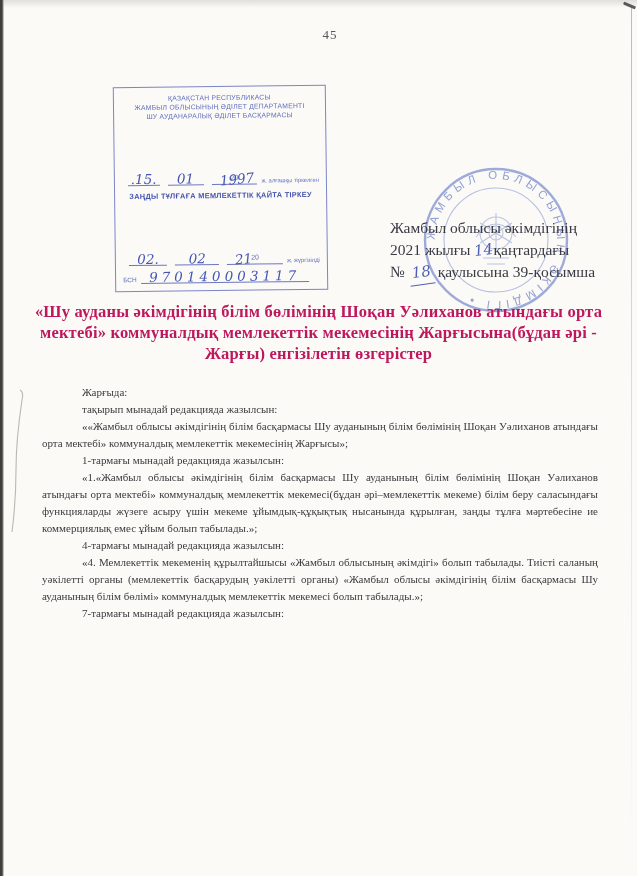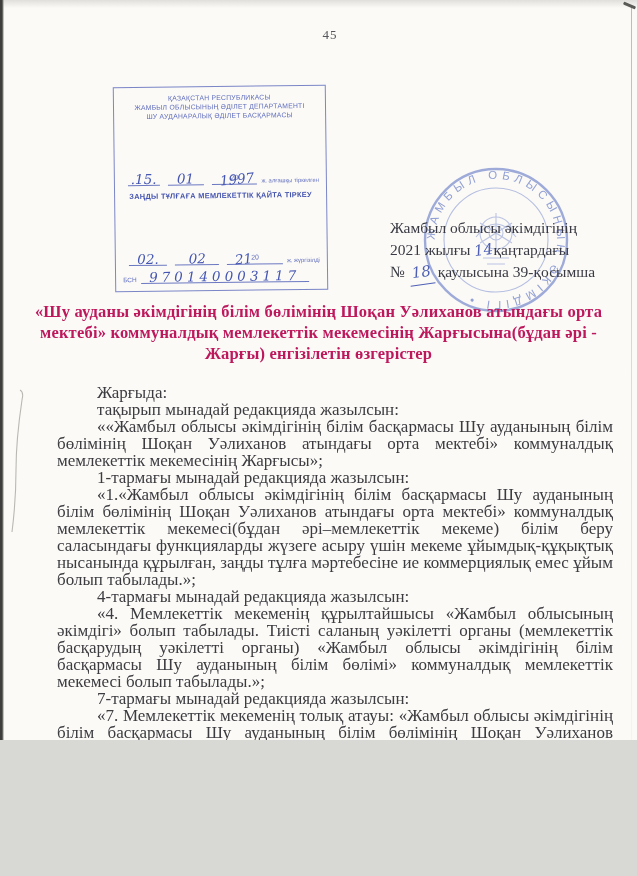--- a/index.html
+++ b/index.html
@@ -1,17 +1,17 @@
 <!DOCTYPE html>
 <html><head>
 <meta charset="utf-8">
 <style>
   html,body{margin:0;padding:0;background:#d8d8d4;}
   .scan-page{
-    position:relative;width:637px;height:740px;overflow:hidden;
+    position:relative;width:637px;height:876px;overflow:hidden;
     background:#fbfaf7;
     font-family:"Liberation Serif", serif;
   }
   
   .edge-left{position:absolute;left:0;top:0;width:4px;height:100%;
     background:linear-gradient(90deg,#3e3e3c 0,#3e3e3c 2px,#8a8a86 3px,transparent 4px);}
   .edge-top{position:absolute;left:0;top:0;width:100%;height:8px;
     background:linear-gradient(180deg,rgba(160,160,152,.30),transparent);}
   .edge-right{position:absolute;right:5px;top:6px;height:840px;width:1px;
     background:linear-gradient(180deg,rgba(110,110,104,.45),rgba(140,140,132,.18) 60%,transparent);}
@@ -58,22 +58,22 @@
     font-size:15.5px;line-height:21.5px;color:#3a3a44;}
   .hw-num{font-family:"DejaVu Serif",serif;font-style:italic;font-size:15px;color:#4e5fb4;
     display:inline-block;transform:rotate(-8deg);}
   .hw-underline{border-bottom:1px solid #4e5fb4;padding:0 3px;}
 
   
   .doc-title{position:absolute;left:25px;top:301px;width:587px;text-align:center;
     font-weight:bold;font-size:16.5px;line-height:21px;color:#be185d;letter-spacing:.2px;}
 
   
-  .doc-body{position:absolute;left:57px;top:384px;width:556px;
-    font-size:17px;line-height:17px;color:#3c3c40;text-align:justify;}
+  .doc-body{position:absolute;left:42px;top:384px;width:556px;
+    font-size:11px;line-height:17px;color:#3c3c40;text-align:justify;}
   .para{margin:0;text-indent:40px;}
   .para.bold{font-weight:normal;}
 </style>
 </head>
 <body>
 
 <div class="scan-page">
 
   <div class="edge-top"></div>
   <div class="edge-left"></div>
@@ -142,16 +142,15 @@
 
   <div class="doc-body">
       <p class="para">Жарғыда:</p>
       <p class="para bold">тақырып мынадай редакцияда жазылсын:</p>
       <p class="para">««Жамбыл облысы әкімдігінің білім басқармасы Шу ауданының білім бөлімінің Шоқан Уәлиханов атындағы орта мектебі» коммуналдық мемлекеттік мекемесінің Жарғысы»;</p>
       <p class="para">1-тармағы мынадай редакцияда жазылсын:</p>
       <p class="para">«1.«Жамбыл облысы әкімдігінің білім басқармасы Шу ауданының білім бөлімінің Шоқан Уәлиханов атындағы орта мектебі» коммуналдық мемлекеттік мекемесі(бұдан әрі–мемлекеттік мекеме) білім беру саласындағы функцияларды жүзеге асыру үшін мекеме ұйымдық-құқықтық нысанында құрылған, заңды тұлға мәртебесіне ие коммерциялық емес ұйым болып табылады.»;</p>
       <p class="para">4-тармағы мынадай редакцияда жазылсын:</p>
       <p class="para">«4. Мемлекеттік мекеменің құрылтайшысы «Жамбыл облысының әкімдігі» болып табылады. Тиісті саланың уәкілетті органы (мемлекеттік басқарудың уәкілетті органы) «Жамбыл облысы әкімдігінің білім басқармасы Шу ауданының білім бөлімі» коммуналдық мемлекеттік мекемесі болып табылады.»;</p>
       <p class="para">7-тармағы мынадай редакцияда жазылсын:</p>
-      <p class="para">«7. Мемлекеттік мекеменің толық атауы: «Жамбыл облысы әкімдігінің білім басқармасы Шу ауданының білім бөлімінің Шоқан Уәлиханов атындағы орта мектебі» коммуналдық мемлекеттік мекемесі.».</p>
     </div>
 
 </div>
 
 </body></html>

